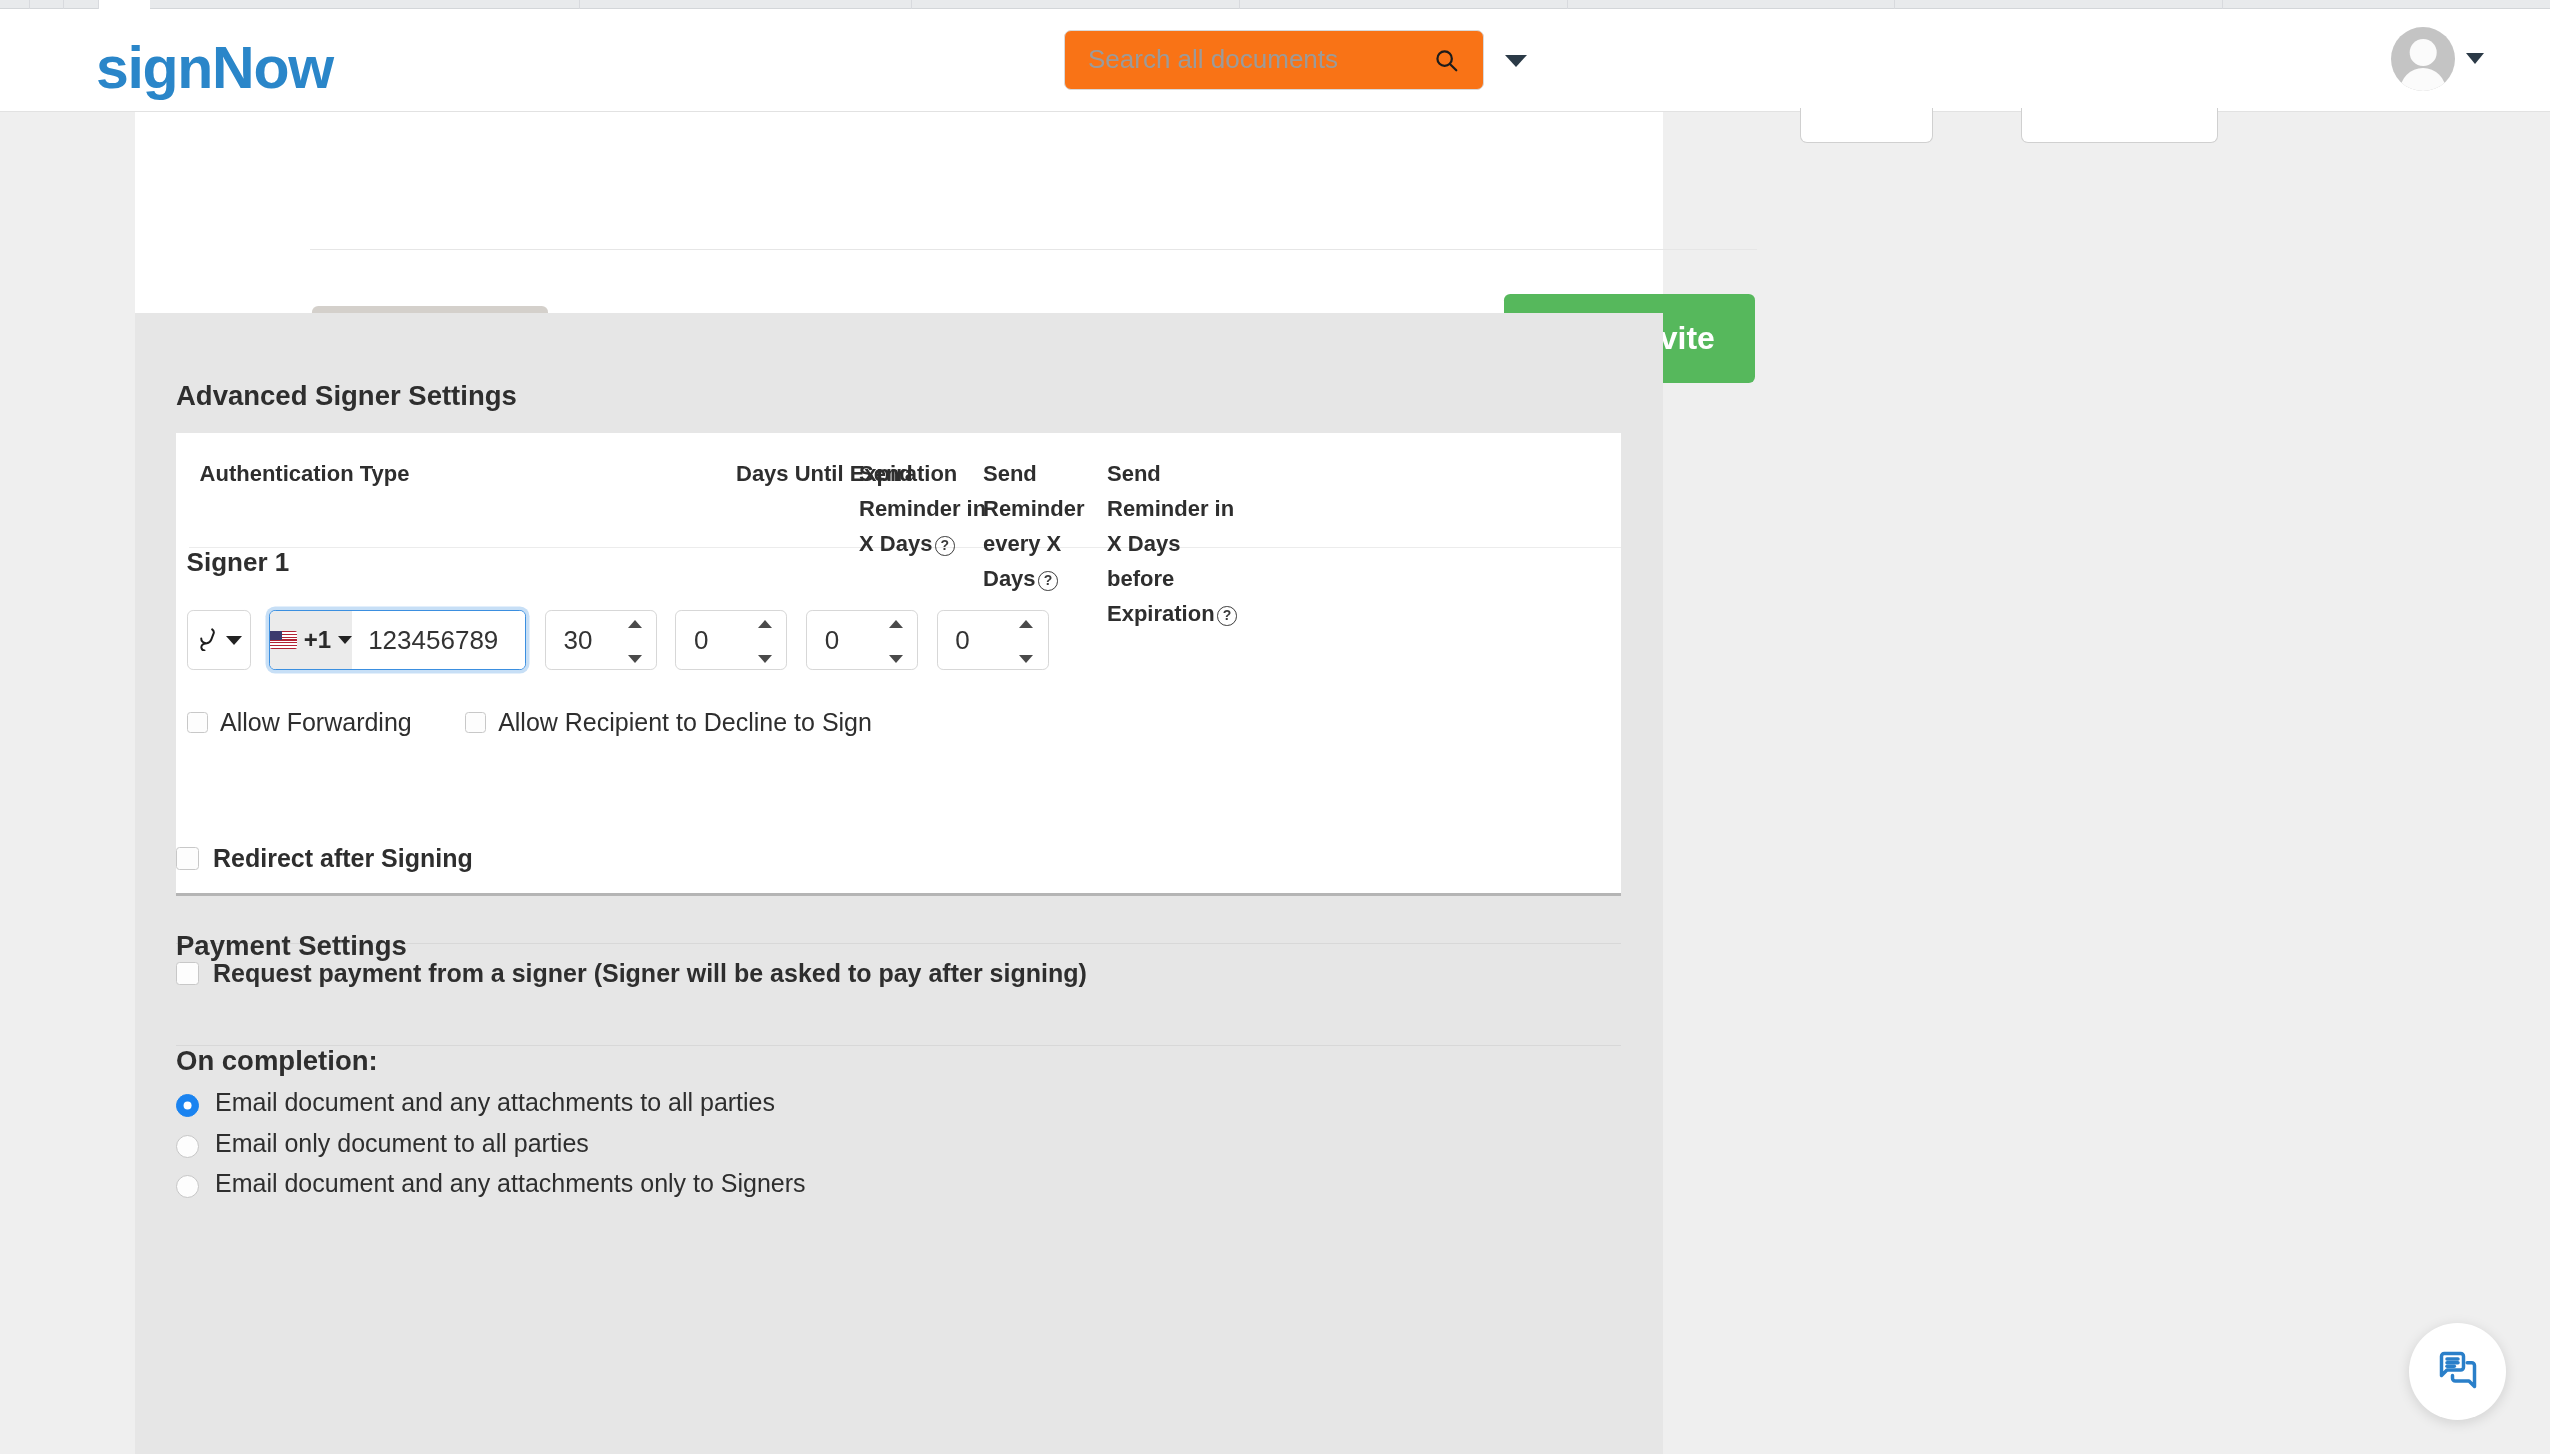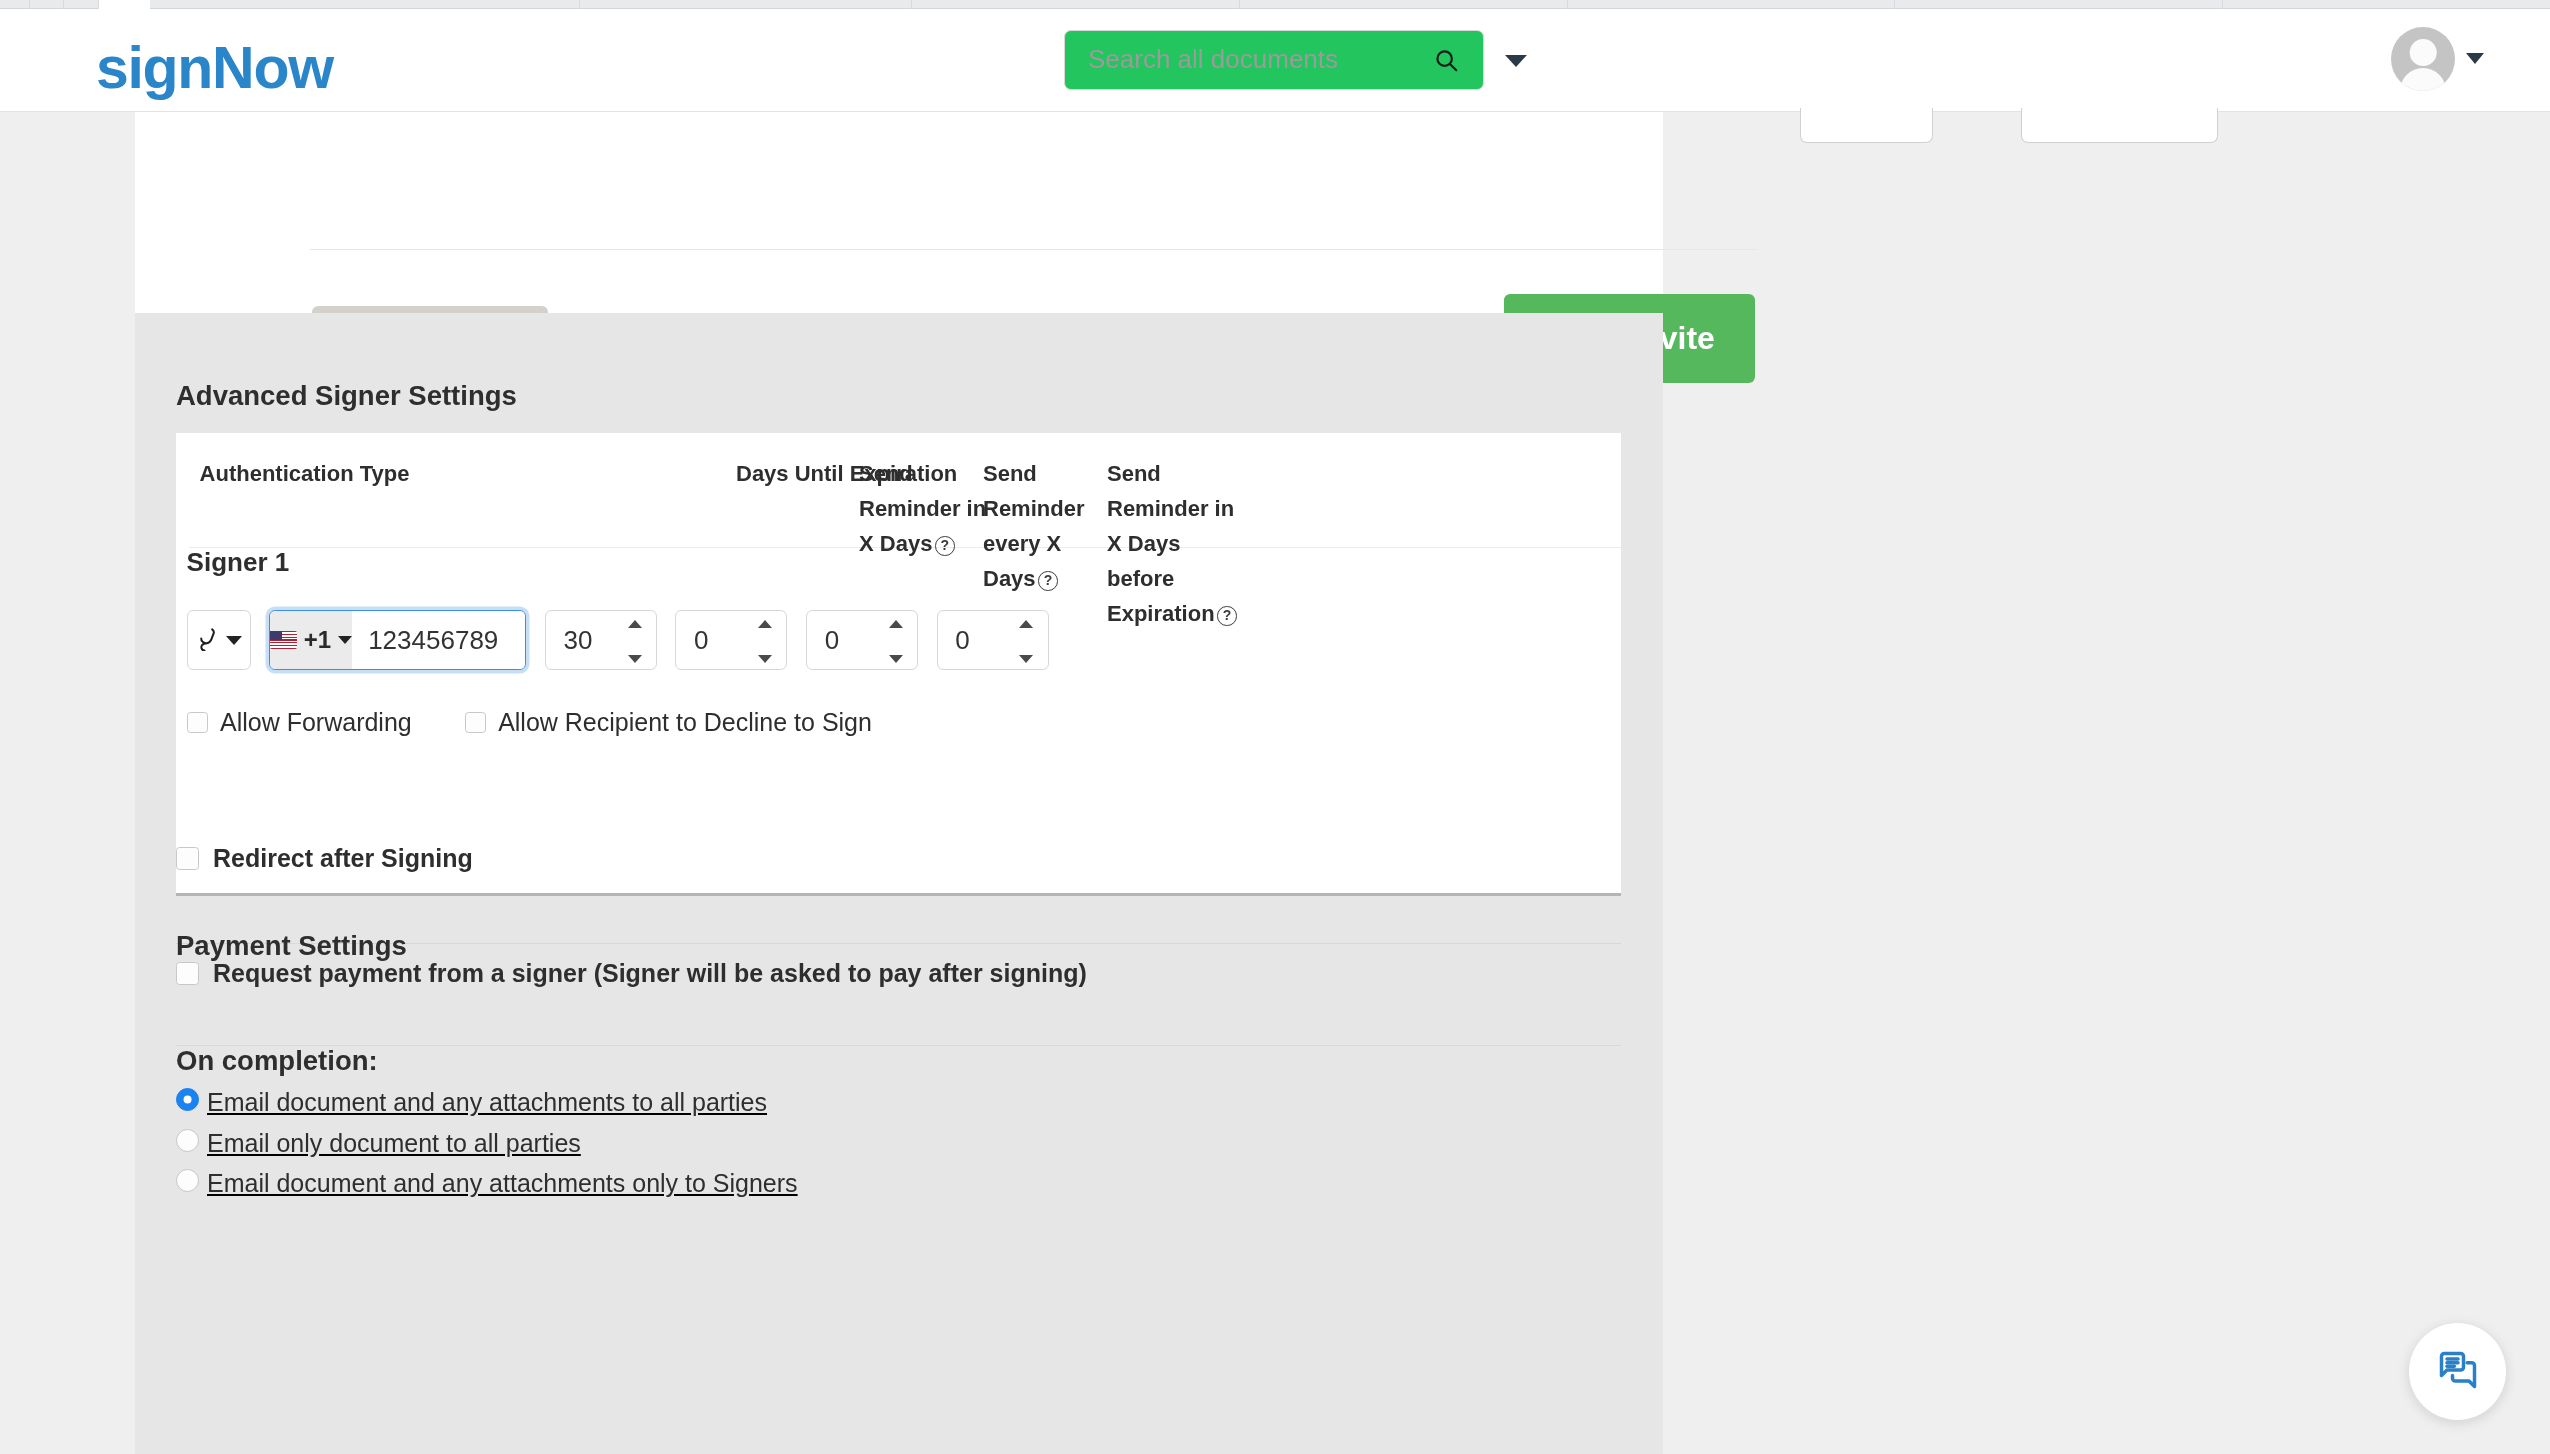--- a/index.html
+++ b/index.html
@@ -42,21 +42,21 @@
     background: #1c71b9; border: none; border-radius: 6.2px;
     color: #ffffff; font-size: 26.6px; font-weight: bold;
     font-family: "Liberation Sans", sans-serif;
     display: flex; align-items: center; justify-content: center; gap: 11.5px;
     cursor: pointer;
   }
   #upload-icon { display: flex; align-items: center; }
   #search-wrap {
     position: absolute; left: 1064px; top: 21px;
     width: 420px; height: 60px;
-    background: #22c55e;
+    background: #f97316;
     border: 0.9px solid #d9d9d9; border-radius: 7px;
     display: flex; align-items: center;
   }
   #search-input {
     flex: 1; height: 100%; border: none; outline: none; background: transparent;
     padding: 0 0 0 23px; font-size: 26px; color: #444;
     font-family: "Liberation Sans", sans-serif;
   }
   #search-input::placeholder { color: #9b9b9b; }
   #search-icon { padding-right: 23px; display: flex; align-items: center; cursor: pointer; }
@@ -295,22 +295,22 @@
     background: #d8d8d8;
   }
   #on-completion-title {
     position: absolute; left: 41px; top: 732px;
     font-size: 27.5px; font-weight: bold; color: #2e2e2e;
   }
   #completion-options {
     position: absolute; left: 41px; top: 775px;
   }
   .radio-item {
-    display: flex; align-items: flex-start; gap: 8px;
-    margin-bottom: 11.5px; cursor: pointer; text-decoration: underline;
+    display: flex; align-items: flex-end; gap: 16px;
+    margin-bottom: 11.5px; cursor: pointer;
   }
   .radio-circle {
     width: 23px; height: 23px; border-radius: 50%;
     background: #fdfdfd; border: 0.9px solid #c6c6c6; flex: none;
     position: relative;
   }
   .radio-item.selected .radio-circle {
     background: #1a83f0; border: 0.9px solid #1a83f0;
   }
   .radio-item.selected .radio-circle::after {

